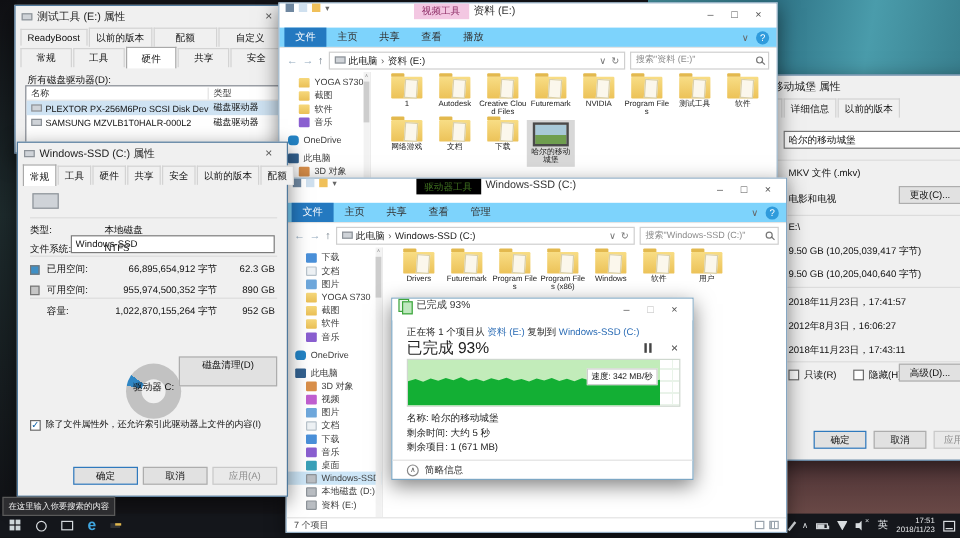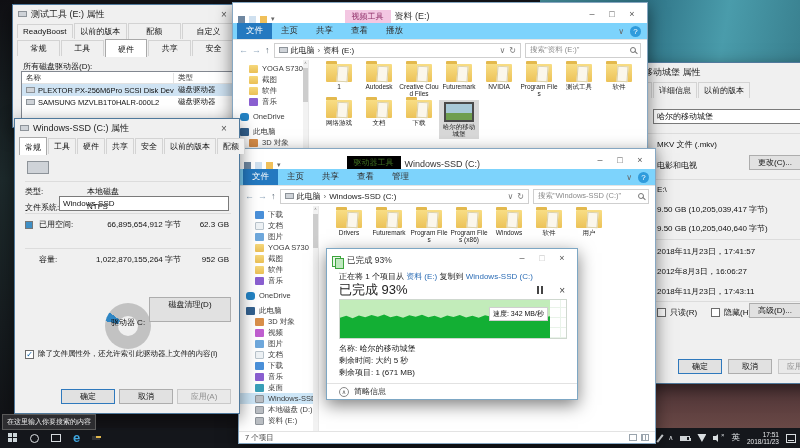--- a/index.html
+++ b/index.html
@@ -8,21 +8,21 @@
 .abs{position:absolute}
 
 .bg-teal{left:540px;top:0;width:260px;height:66px;background:linear-gradient(100deg,#47929f,#2f7487 40%,#4a9cab 70%,#39808f)}
 .bg-maroon{left:560px;top:380px;width:240px;height:52px;background:linear-gradient(180deg,#4e3336,#6b4a47)}
 .bg-left{left:0;top:0;width:14px;height:448px;background:linear-gradient(180deg,#101014,#1d2a2c 40%,#101014)}
 
 .win{position:absolute;box-shadow:0 5px 16px rgba(0,0,0,.5)}
 .dlg{background:#f0f0f0;border:1px solid #50799c;font-size:8px}
 .explorer{background:#fff;border:1px solid #86a7c2}
 .titlebar{height:18px;display:flex;align-items:center;padding:0 5px;gap:4px;font-size:9px;color:#222}
-.etitle{height:20px;display:flex;align-items:flex-end;padding:0 5px;gap:4px;font-size:9px;color:#333;background:#fff}
+.etitle{height:20px;display:flex;align-items:flex-start;padding:0 5px;gap:4px;font-size:9px;color:#333;background:#fff}
 .close-x{margin-left:auto;width:20px;text-align:center;color:#555;font-size:10px}
 .cap-ctrls{margin-left:auto;display:flex}
 .cap-btn{width:20px;text-align:center;font-size:9px;color:#555;line-height:18px}
 .mini-sq{width:7px;height:7px;display:inline-block}
 .caret{font-size:7px;color:#666}
 .tool-label{font-size:8px;padding:1px 7px;white-space:nowrap}
 .tool-pink{background:#f3c7e2;color:#8f2f68}
 .tool-green{background:#000000;color:#3f7020}
 
 .ptabs{display:flex;padding:0 4px;gap:1px;align-items:center}
@@ -583,20 +583,26 @@
       </div>
     </div>
   <div class="hr" style="left:10px;top:94px;width:206px"></div>
   <div class="abs" style="left:10px;top:100px;right:10px;display:flex;flex-direction:column;gap:6px">
       <div class="urow">
         <span class="swatch" style="background: rgb(63, 143, 197);"></span>
         <span class="ulabel">已用空间:</span>
         <span class="ubytes">66,895,654,912 字节</span>
         <span class="usize">62.3 GB</span>
       </div>
+      <div class="urow">
+        <span class="swatch" style="background: rgb(198, 198, 198);"></span>
+        <span class="ulabel">可用空间:</span>
+        <span class="ubytes">955,974,500,352 字节</span>
+        <span class="usize">890 GB</span>
+      </div>
     </div>
   <div class="hr" style="left:10px;top:129px;width:206px"></div>
   <div class="abs urow" style="left:10px;top:135px;right:10px">
     <span class="swatch" style="visibility:hidden"></span>
     <span class="ulabel">容量:</span>
     <span class="ubytes">1,022,870,155,264 字节</span>
     <span class="usize">952 GB</span>
   </div>
   <div class="abs donut" style="left:90px;top:148px"></div>
   <div class="abs" style="left:60px;top:198px;width:106px;text-align:center;font-size:8px">驱动器 C:</div>

